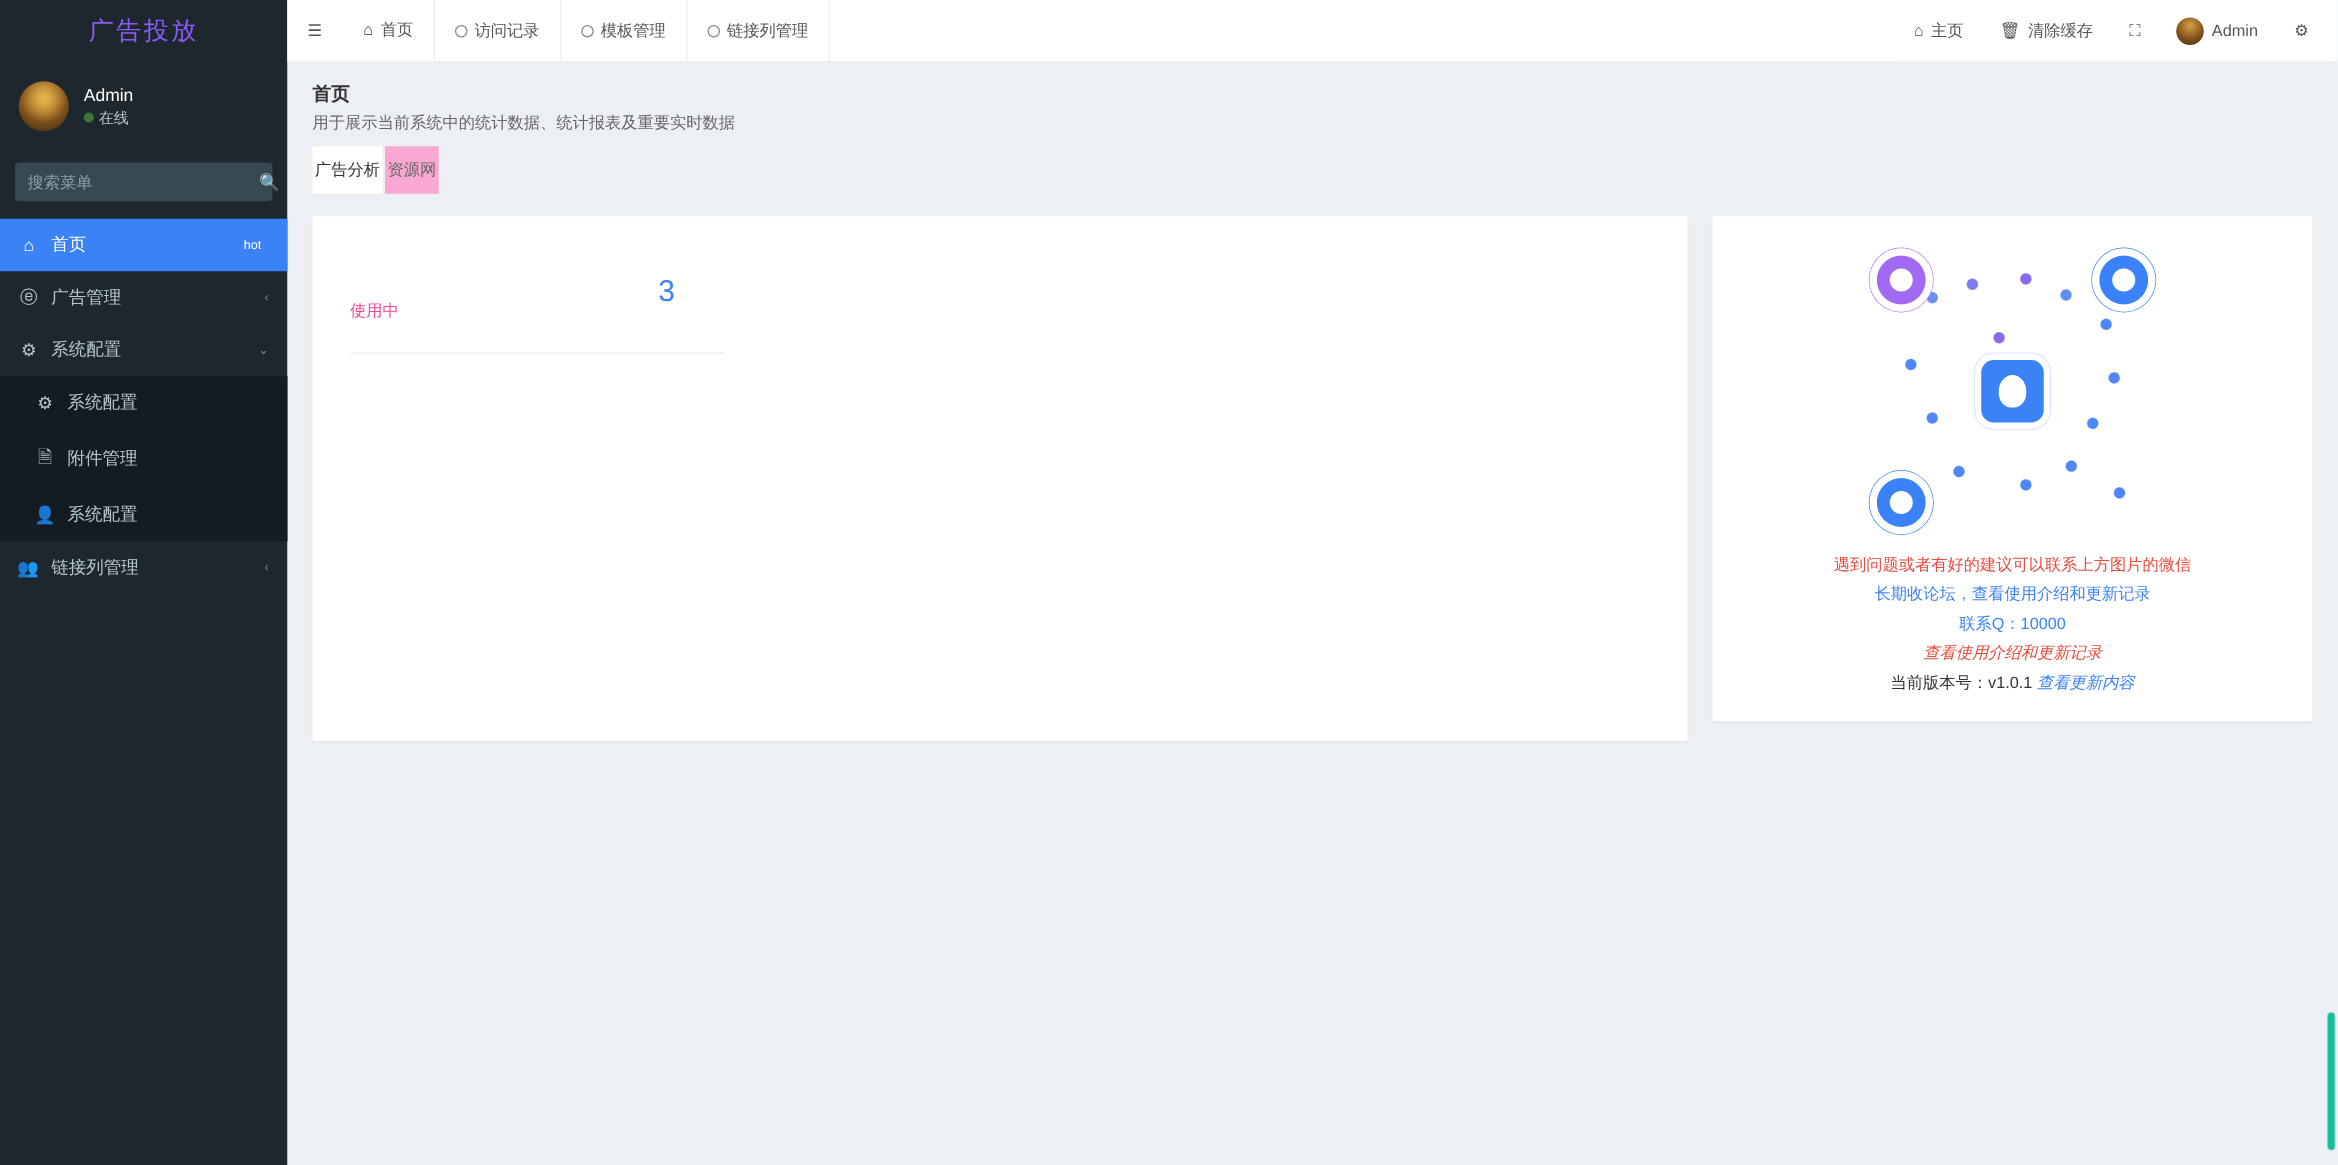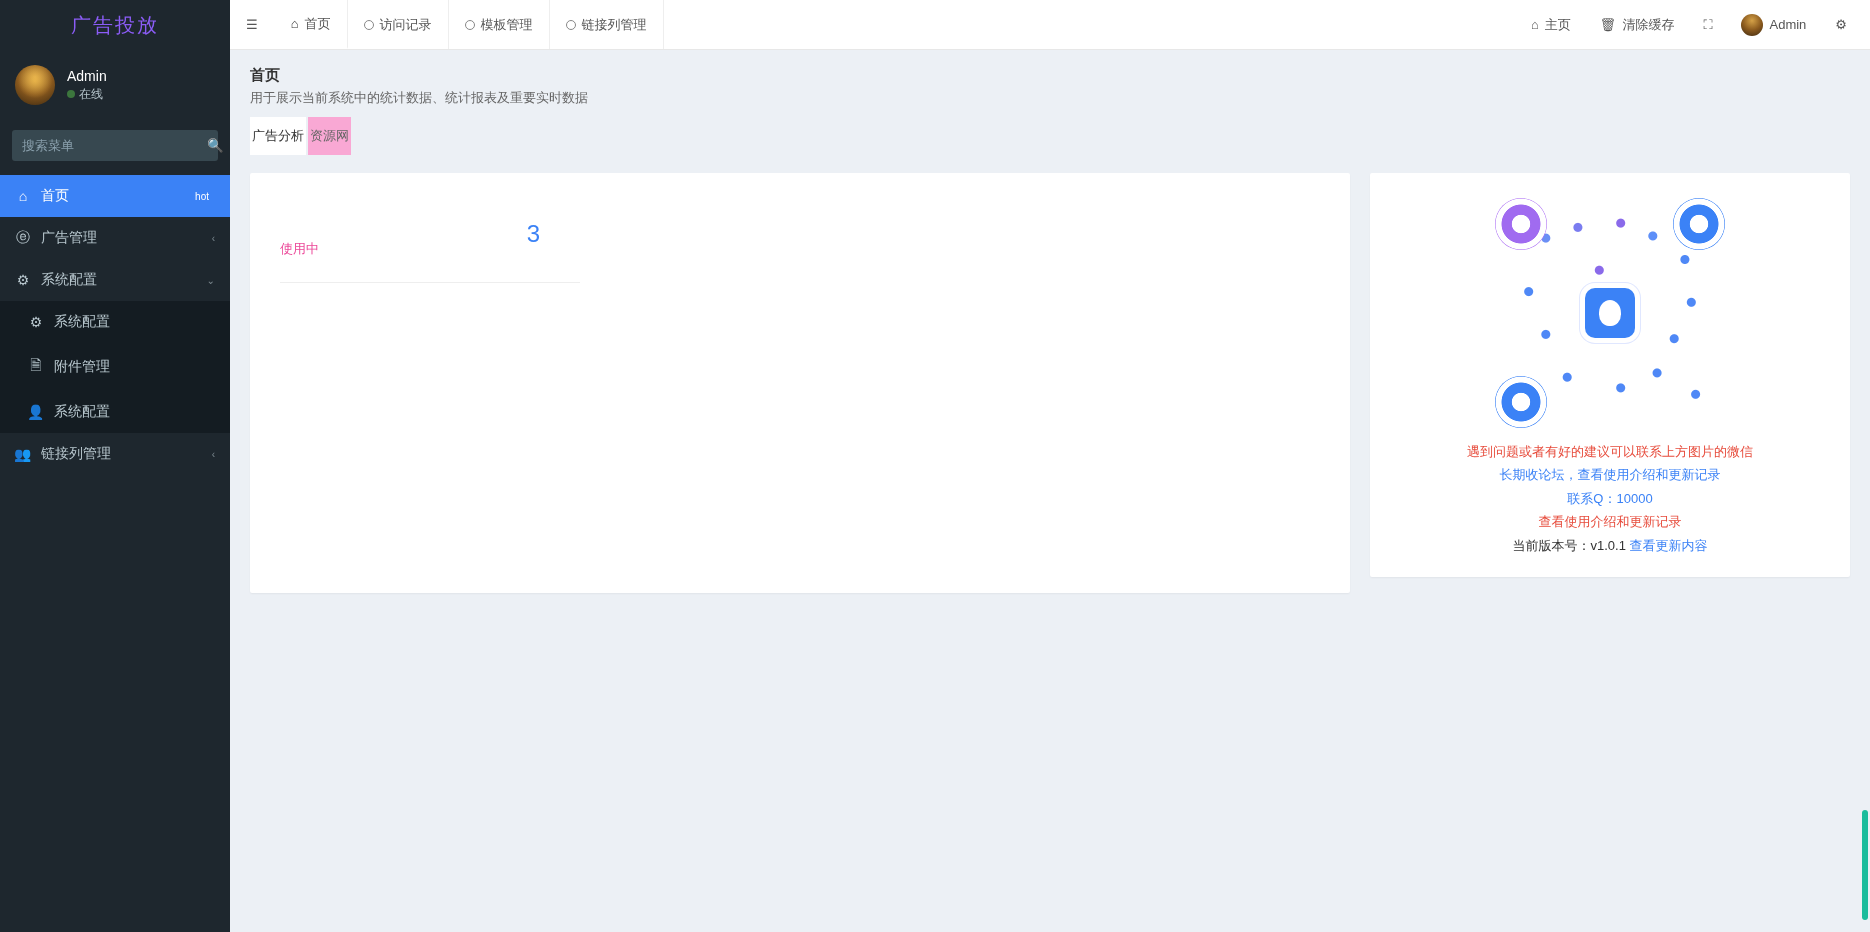--- a/index.html
+++ b/index.html
@@ -86,21 +86,21 @@
   radial-gradient(circle at 72% 78%, #4f88f6 0 4px, transparent 5px),
   radial-gradient(circle at 90% 88%, #4f88f6 0 4px, transparent 5px),
   radial-gradient(circle at 45% 30%, #8a6aea 0 4px, transparent 5px),
   radial-gradient(circle at 60% 40%, #6b8ff5 0 4px, transparent 5px),
   radial-gradient(circle at 38% 55%, #4f88f6 0 4px, transparent 5px),
   radial-gradient(circle at 15% 88%, #4f88f6 0 4px, transparent 5px);
 }
 .info-lines { text-align: center; font-size: 13px; line-height: 1.8; }
 .info-lines .red { color: #e74c3c; }
 .info-lines .blue { color: #3b82f6; }
-.info-lines a { color: #3b82f6; text-decoration: none; }
+.info-lines a { color: #3b82f6; text-decoration: none; font-style: italic; }
 
 .scroll-indicator { position: fixed; right: 2px; bottom: 12px; width: 6px; height: 110px; background: #1abc9c; border-radius: 3px; }
 </style>
 </head>
 <body>
 
 <div class="wrapper">
   <aside class="sidebar">
     <div class="logo-area">广告投放</div>
     <div class="user-panel">

